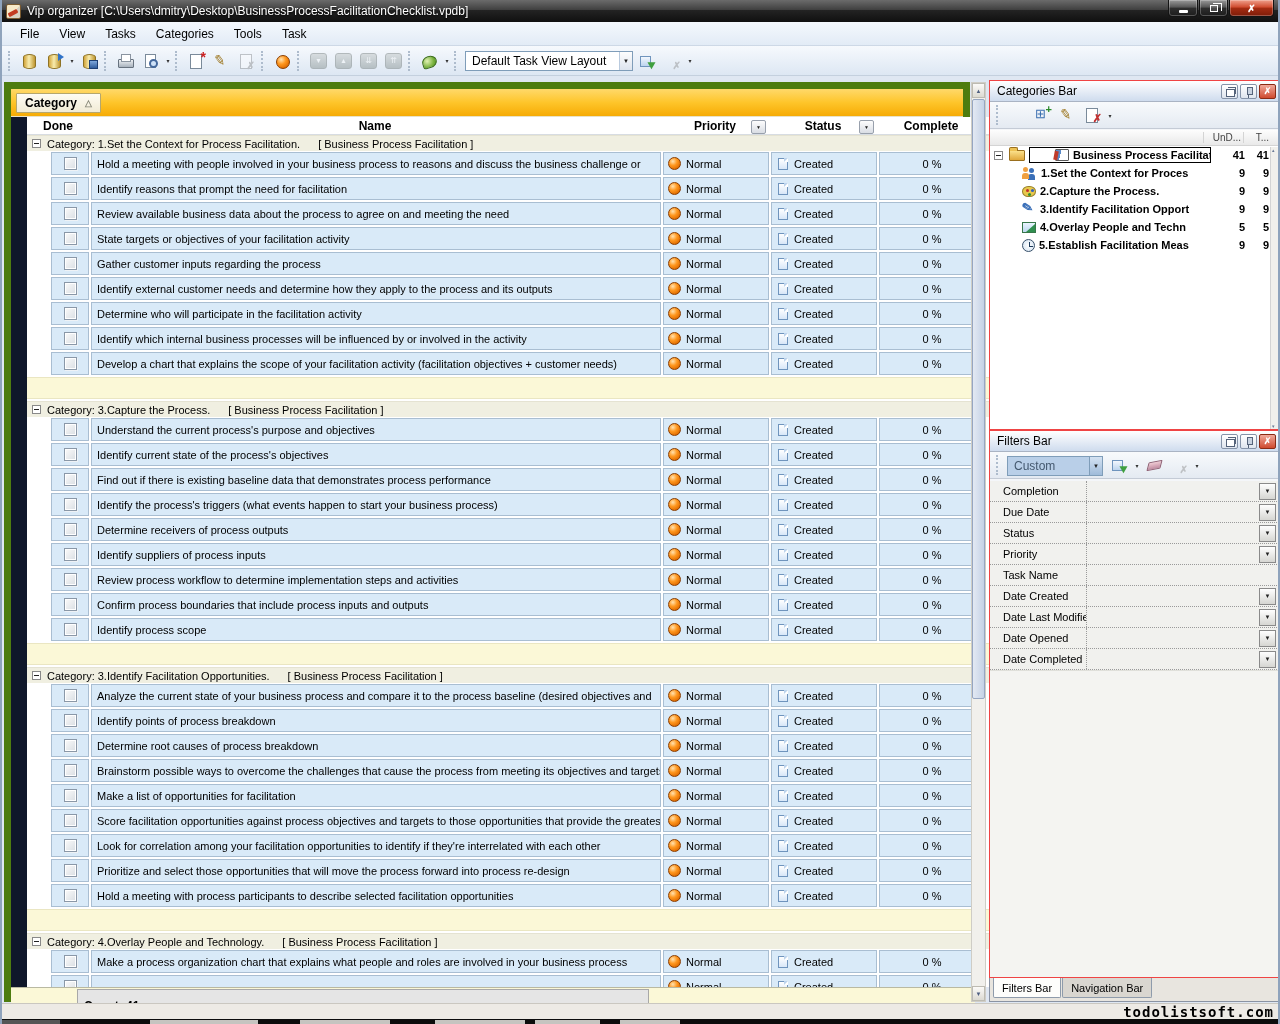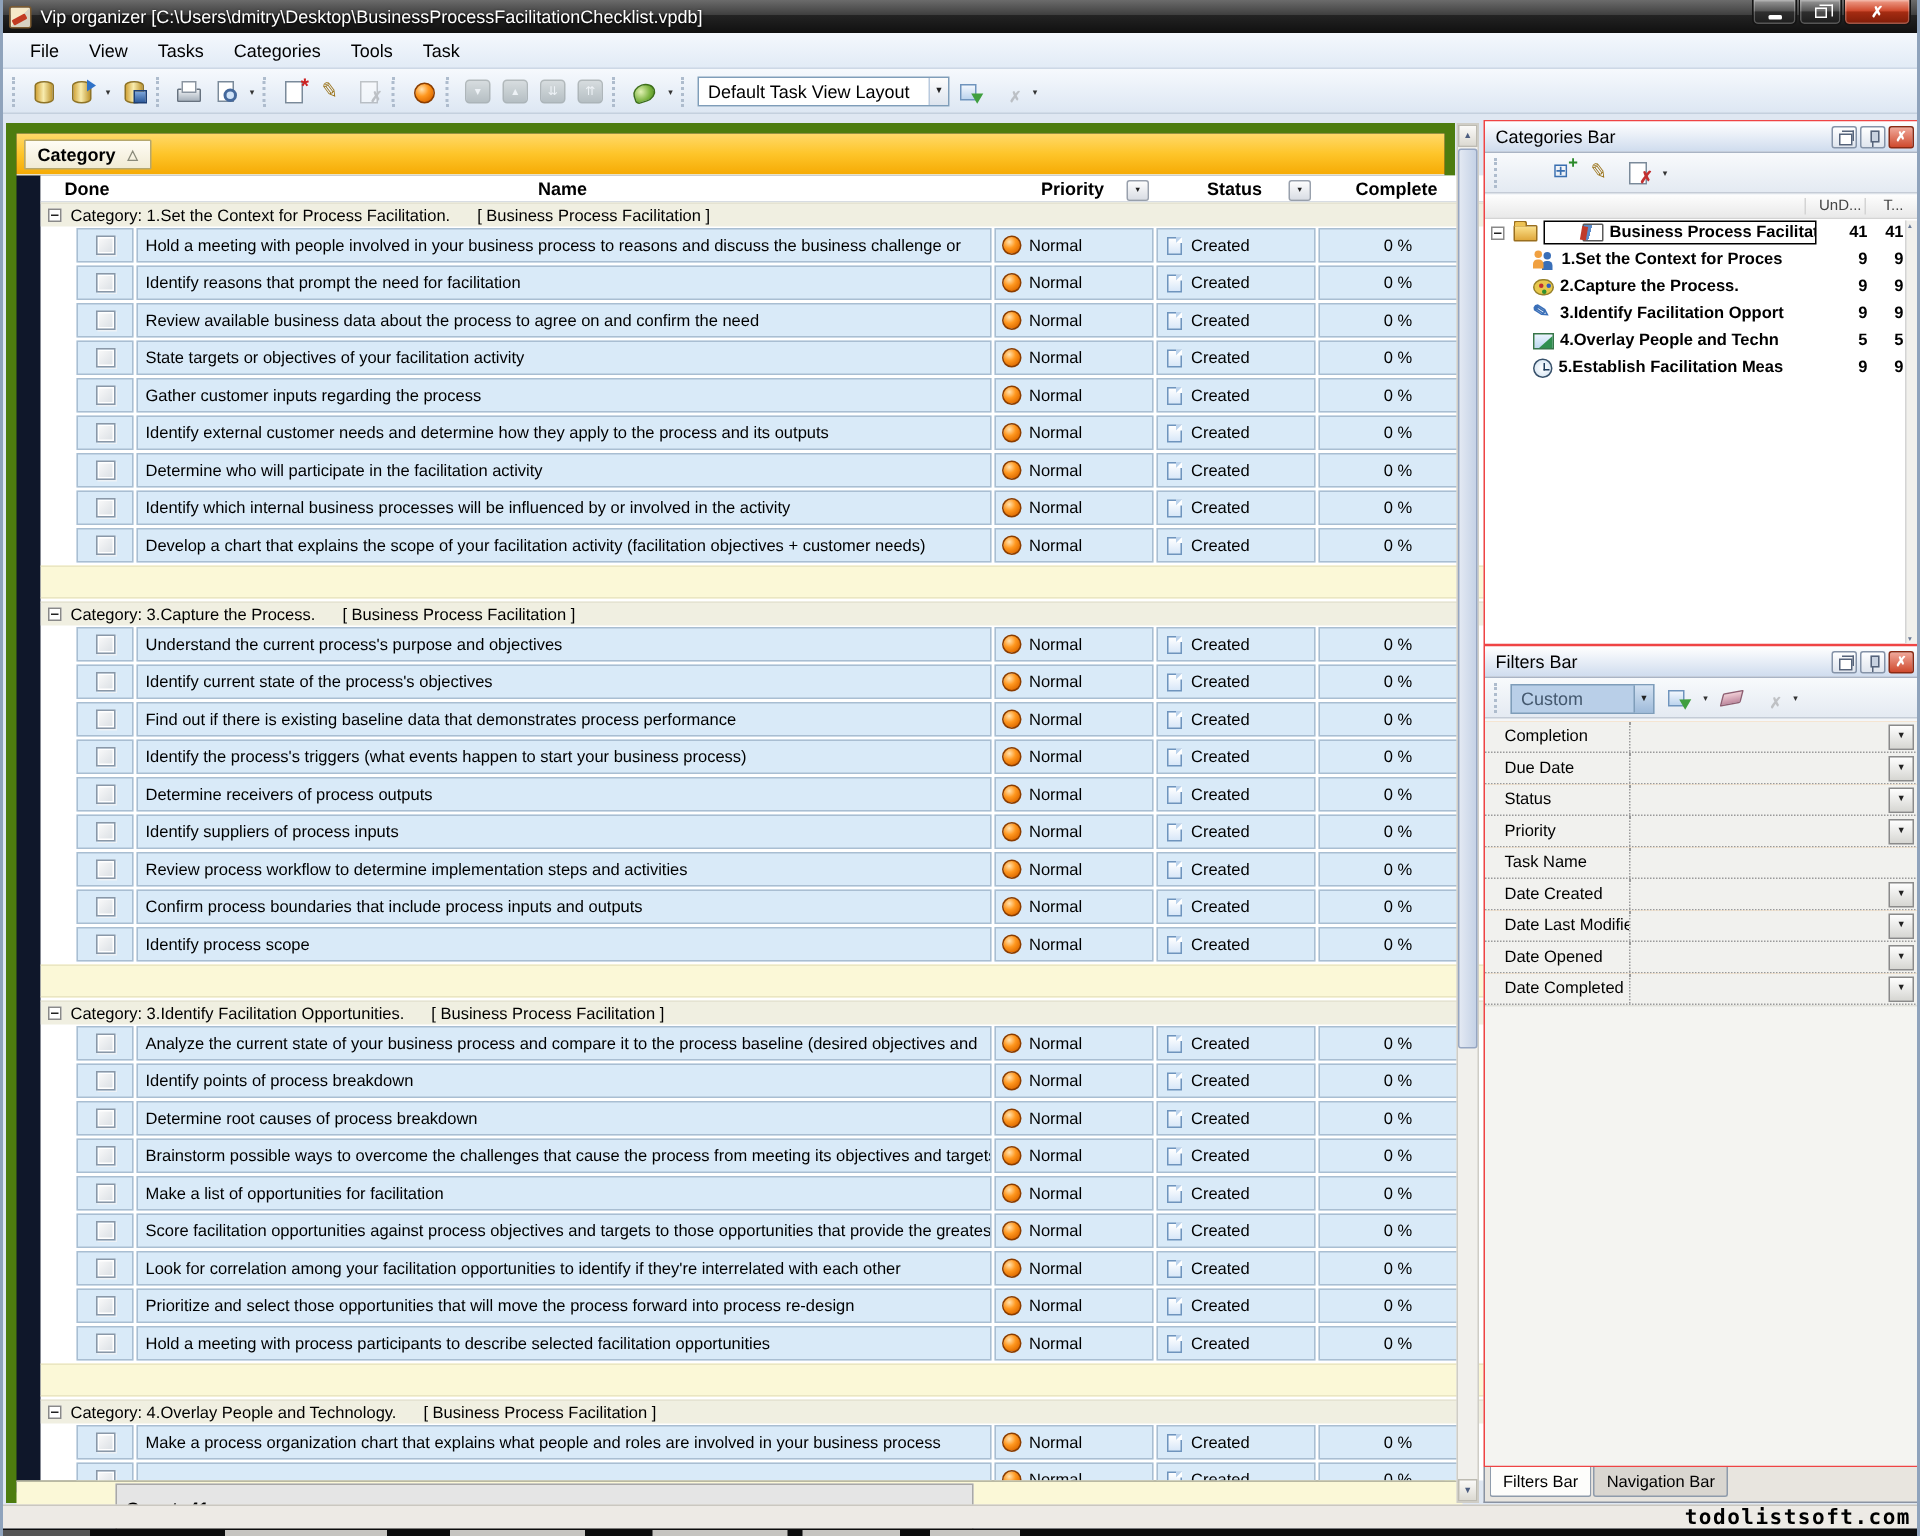--- a/index.html
+++ b/index.html
@@ -176,21 +176,21 @@
   .t-chart { width:14px; height:11px; background:linear-gradient(#eaf4ff,#bcd8ee); border:1px solid #37764a; }
   .t-chart::after { content:""; position:absolute; right:0; bottom:0; width:0; height:0; border-bottom:8px solid #2f8f4f; border-left:9px solid transparent; }
   .t-clock { width:13px; height:13px; border-radius:50%; background:radial-gradient(#ffffff,#cfe0f0); border:1px solid #37506a; }
   .t-clock::before { content:""; position:absolute; left:6px; top:2px; width:1px; height:5px; background:#1c3a5a; }
   .t-clock::after { content:""; position:absolute; left:6px; top:6px; width:4px; height:1px; background:#1c3a5a; }
   #treesb { position:absolute; right:0; top:17px; width:9px; height:282px; background:#f1f0ec; border-left:1px solid #d4d4d4; }
   #treesb::before, #treesb::after { content:"\25B4"; position:absolute; left:1px; font-size:5px; color:#6a7a96; }
   #treesb::after { content:"\25BE"; bottom:0; } #treesb::before { top:0; }
 
   
-  #filtrows { position:absolute; left:0; top:50px; width:289px; background:#fdba74; }
+  #filtrows { position:absolute; left:0; top:50px; width:289px; background:#be185d; }
   .frow { height:21px; display:flex; align-items:center; border-bottom:1px dotted #9a9a9a; background:#f1f1ee; }
   .frow .lbl { width:96px; padding-left:13px; white-space:nowrap; overflow:hidden; }
   .frow .fval { flex:1; height:100%; border-left:1px dotted #9a9a9a; }
   .fdd { width:17px; height:17px; margin-right:3px; border:1px solid #8a8a8a; background:linear-gradient(#fefefe,#d6d6d2);
     display:flex; align-items:center; justify-content:center; font-size:6px; color:#222; flex:none; }
   #filtfill { position:absolute; left:0; top:239px; width:289px; height:307px; background:#f4f4f1; border-top:1px solid #e0e0da; }
 
   
   #tabsbar { position:absolute; left:987px; top:978px; width:291px; height:24px; background:#e8e5df; border:1px solid #8a93a3; border-top:none; display:flex; padding-left:3px; }
   .tab { height:20px; padding:0 8px; display:flex; align-items:center; font-size:11px; border:1px solid #8e9bab; border-top:none; background:#d9d6d0; margin-right:1px; border-radius:0 0 2px 2px; }
@@ -346,21 +346,21 @@
             <div class="cell c-status">
               <span class="doc"></span>
               <span>Created</span>
             </div>
             <div class="cell c-comp">0 %</div>
           </div>
           <div class="trow">
             <div class="cell c-done">
               <span class="cb"></span>
             </div>
-            <div class="cell c-name">Review available business data about the process to agree on and confirm the need</div>
+            <div class="cell c-name">Review available business data about the process to agree on and meeting the need</div>
             <div class="cell c-pri">
               <span class="ball"></span>
               <span>Normal</span>
             </div>
             <div class="cell c-status">
               <span class="doc"></span>
               <span>Created</span>
             </div>
             <div class="cell c-comp">0 %</div>
           </div>

